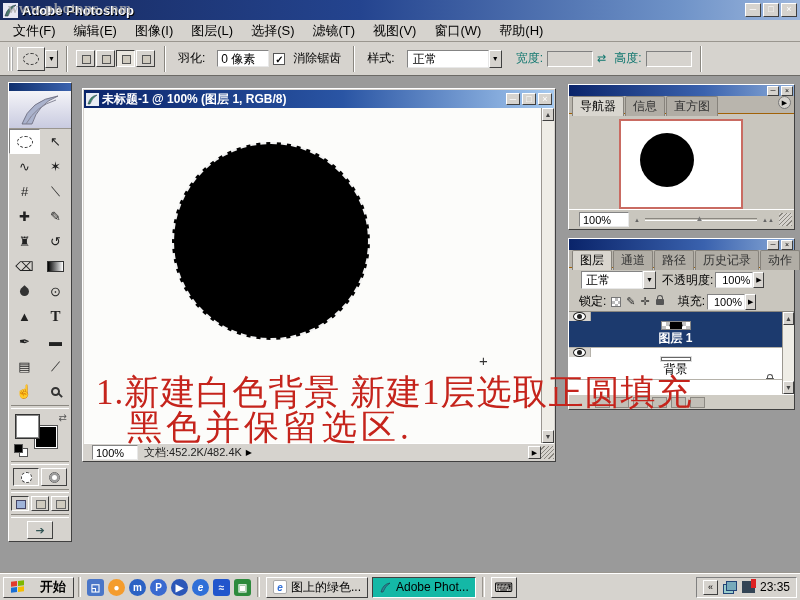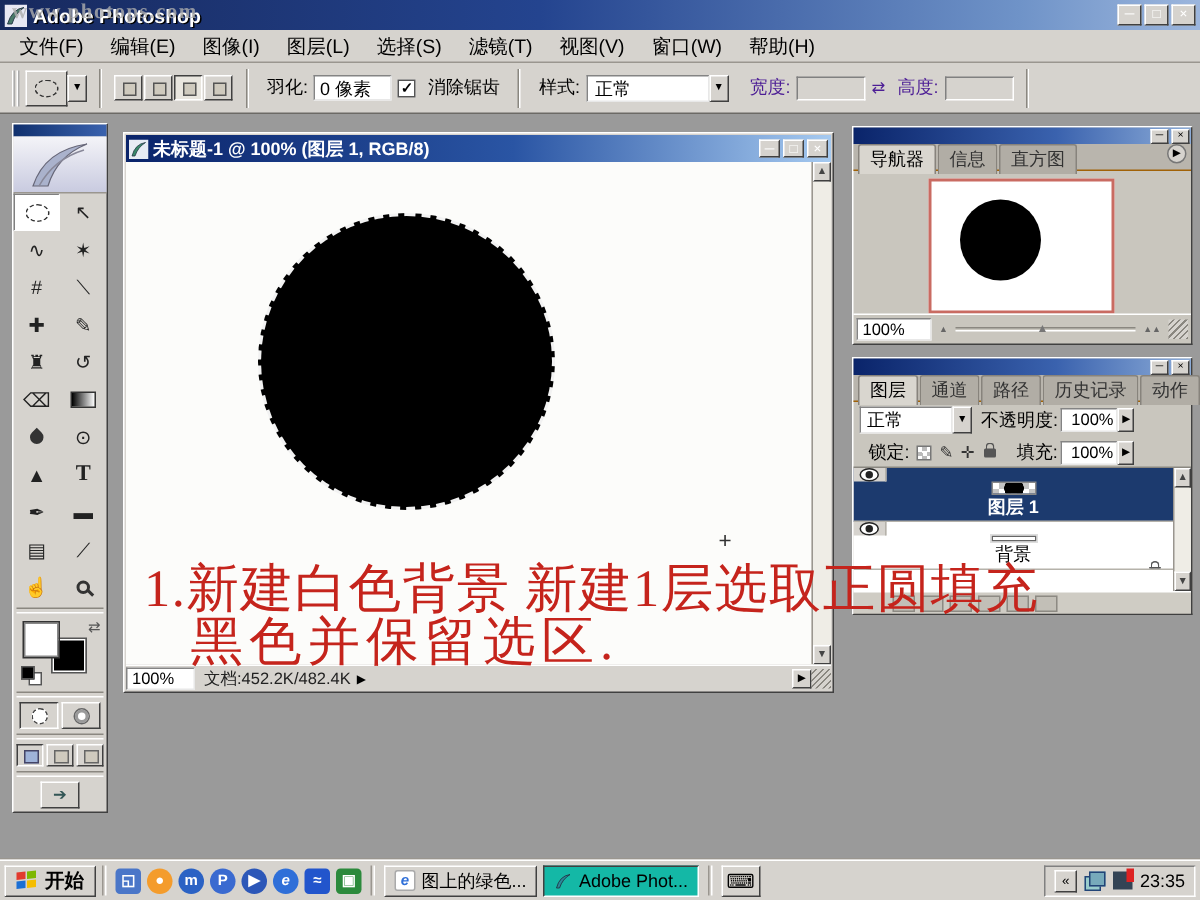--- a/index.html
+++ b/index.html
@@ -3,21 +3,21 @@
 <meta charset="utf-8">
 <style>
   * { margin:0; padding:0; box-sizing:border-box; }
   body { background:#000; }
   #screen { position:relative; width:800px; height:600px; overflow:hidden;
             background:#9c9c9c; font-family:"Liberation Sans",sans-serif; font-size:12px; color:#000; }
 
   
   .raised { background:#d6d3ce; border:1px solid; border-color:#ffffff #404040 #404040 #ffffff; }
   .sunken { background:#d6d3ce; border:1px solid; border-color:#808080 #ffffff #ffffff #808080; }
-  .field  { background:#fff; border:1px solid; border-color:#848484 #e8e8e8 #e8e8e8 #848484; }
+  .field  { background:#fff; border:1px solid; border-color:#848484 #e8e8e8 #e8e8e8 #848484;margin-left:8px; }
   .wbtn   { width:16px; height:14px; font-size:9px; line-height:11px; text-align:center; margin-left:2px; }
   .pbtn   { width:12px; height:10px; font-size:7px; line-height:8px; text-align:center; margin-left:2px; background:#d6d3ce; border:1px solid; border-color:#fff #404040 #404040 #fff; }
 
   
   #titlebar { position:absolute; left:0; top:0; right:0; height:20px;
     background:linear-gradient(90deg,#17295e 0%,#24448f 45%,#6f93c8 85%,#9cb6dd 100%);
     display:flex; align-items:center; padding:0 3px; color:#fff; }
   #titlebar .title { font-weight:bold; font-size:13px; margin-left:4px; flex:1; text-shadow:1px 1px 0 #000; }
   #watermark { position:absolute; left:8px; top:1px; z-index:6; color:#aeaeae; opacity:.8;
     font:bold 14px "Liberation Serif",serif; letter-spacing:1px; pointer-events:none; }
@@ -28,21 +28,21 @@
     border-bottom:1px solid #6c6a66; display:flex; align-items:center; padding-left:4px; }
   .grip2 { width:5px; height:24px; margin:0 4px; border-left:2px ridge #fff; border-right:2px ridge #fff; }
   .vsep { width:0; height:26px; border-left:1px solid #8a8780; border-right:1px solid #fff; margin:0 8px; }
   .ellipse { width:16px; height:12px; border:1px dashed #333; border-radius:50%; }
   #toolpreset { width:28px; height:24px; display:flex; align-items:center; justify-content:center; }
   .dbtn { width:13px; height:18px; font-size:7px; line-height:16px; text-align:center; }
   .modebtn { width:19px; height:17px; margin-right:1px; position:relative; }
   .modebtn::before { content:""; position:absolute; left:5px; top:4px; width:7px; height:7px; border:1px solid #555; background:#cfcabe; }
   .modebtn.pressed { border-color:#404040 #fff #fff #404040; background:#e9e6df; }
   .lbl { margin:0 4px; font-size:12px; }
-  .lbl.gray { color:#4c1d95; }
+  .lbl.gray { color:#0f766e; }
   .cb { width:12px; height:12px; background:#fff; border:1px solid #555; font:bold 10px/11px "Liberation Sans",sans-serif; text-align:center; margin:0 4px; }
 
   
   #workspace { position:absolute; left:0; top:76px; right:0; height:497px; background:#9a9a9a; }
 
   
   #toolbox { position:absolute; left:8px; top:6px; width:64px; background:#d6d3ce;
     border:1px solid; border-color:#fff #404040 #404040 #fff; }
   #toolbox .dragbar { height:8px; background:linear-gradient(90deg,#10306e,#3a62ae); }
   #toolbox .logo { height:38px; background:linear-gradient(#f4f4f8,#c9cbe0); display:flex; align-items:center; justify-content:center; border-bottom:1px solid #9a968f; }
@@ -145,21 +145,21 @@
 
   
   #anno1, #anno2 { position:absolute; z-index:60; color:#c5241c;
     font-family:"Liberation Serif",serif; font-size:35px; white-space:nowrap; letter-spacing:1px; }
   #anno1 { left:96px; top:369px; }
   #anno2 { left:127px; top:404px; letter-spacing:4px; }
 
   
   #taskbar { position:absolute; left:0; bottom:0; right:0; height:27px; background:#d6d3ce;
     border-top:1px solid #fff; box-shadow:0 -1px 0 #9a968f; display:flex; align-items:center; padding:0 3px; }
-  #startbtn { height:21px; display:flex; align-items:center; gap:6px; padding:0 7px; font-weight:bold; font-size:13px; }
+  #startbtn { height:21px; display:flex; align-items:center; gap:16px; padding:0 7px; font-weight:bold; font-size:13px; }
   .winflag { width:13px; height:12px; display:grid; grid-template-columns:6px 6px; grid-template-rows:5px 5px; gap:1px; transform:skewY(-6deg); }
   .winflag i { display:block; } .wf1{background:#e23a2e;} .wf2{background:#7db700;} .wf3{background:#1a6fd4;} .wf4{background:#f5bd00;}
   .tbsep { width:3px; height:20px; margin:0 4px; border-left:1px solid #9a968f; border-right:1px solid #fff; }
   .qlicon { width:17px; height:17px; border-radius:3px; margin:0 2px; color:#fff; font:bold 10px/17px "Liberation Sans",sans-serif; text-align:center; }
   .q1{background:#4a76c8;} .q2{background:#f49c2c; border-radius:50%;} .q3{background:#2b62c4; border-radius:50%;}
   .q4{background:#3a6ad0; border-radius:50%;} .q5{background:#2c57b8; border-radius:50%;}
   .q6{background:#2f6fd8; border-radius:50%; font-style:italic;} .q7{background:#2255cc;} .q8{background:#2c8a3c;}
   .taskbtn { height:21px; display:flex; align-items:center; gap:4px; padding:0 6px; font-size:12px; margin:0 2px; white-space:nowrap; }
   .taskbtn.active { background:#14b8a6; border-color:#404040 #fff #fff #404040; }
   .task-ico { width:14px; height:14px; border-radius:2px; font:bold 10px/14px "Liberation Sans",sans-serif; text-align:center; }

